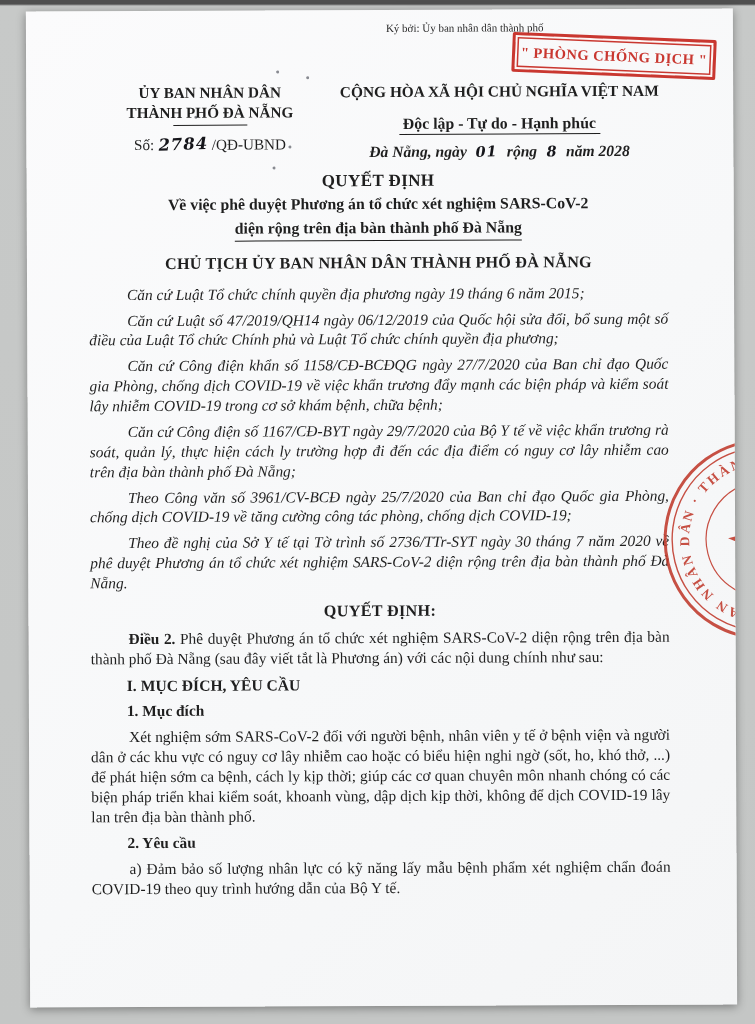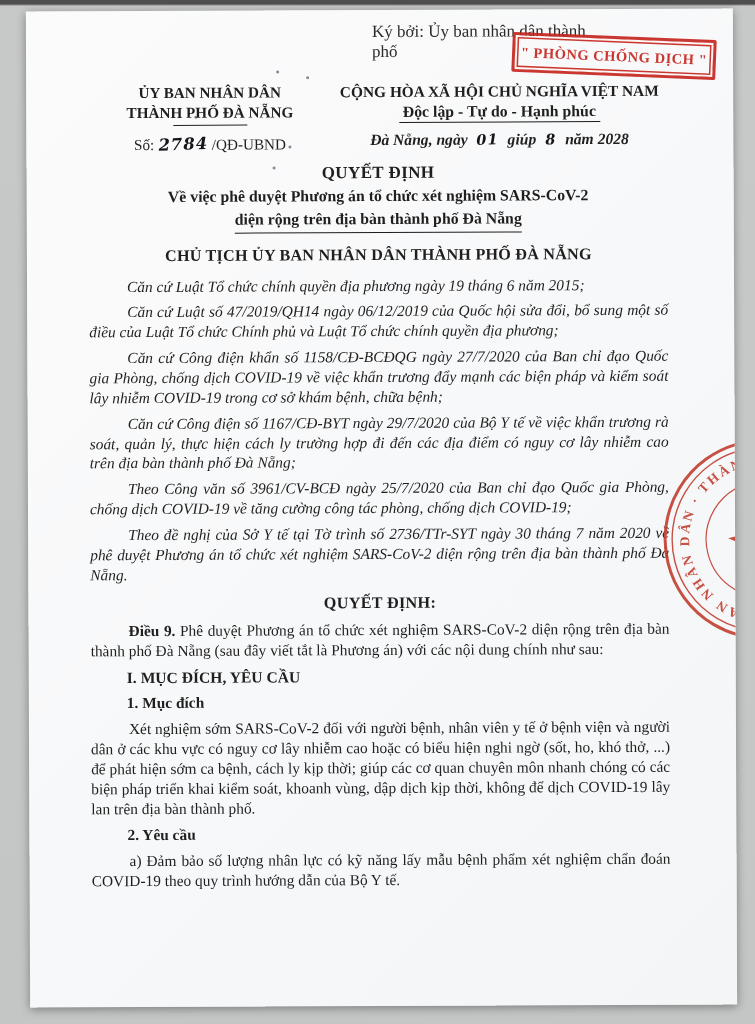--- a/index.html
+++ b/index.html
@@ -14,22 +14,22 @@
     background:linear-gradient(135deg,#fbfbfc 0%,#f7f8f9 55%,#f4f5f6 100%);
     box-shadow:0 2px 10px rgba(0,0,0,.38);
     transform:rotate(-0.25deg);
     box-sizing:border-box;
     padding:72px 66px 0 62px;
     overflow:hidden;
     color:#1f1f1f;
   }
   
   .sig{
-    position:absolute;left:346px;top:12px;width:215px;
-    font-size:17px;line-height:1.18;color:#2b2b2b;
+    position:absolute;left:360px;top:12px;width:215px;
+    font-size:11px;line-height:1.18;color:#2b2b2b;
     font-family:"Liberation Serif",serif;
   }
   
   .stamp{
     position:absolute;left:486px;top:27px;width:198px;height:34px;
     border:3px solid #c5271f;border-radius:2px;
     display:flex;align-items:center;justify-content:center;
     transform:rotate(2.6deg);
     box-shadow:inset 0 0 0 2px #fdf6f5, inset 0 0 0 3.5px #c5271f;
     color:#c5271f;font-weight:700;font-size:14.5px;letter-spacing:.5px;
@@ -44,21 +44,21 @@
   .hl1{font-weight:700;font-size:15.2px;line-height:1.32;}
   .rule{width:74px;border-bottom:1.4px solid #222;margin:2px auto 0;}
   .so-line{margin-top:9px;font-size:15.2px;}
   .hand{
     display:inline-block;font-family:"DejaVu Serif",serif;
     font-style:italic;font-weight:700;font-size:16.5px;
     transform:rotate(-2deg);letter-spacing:1px;color:#15151a;
   }
   .motto{
     display:inline-block;font-weight:700;font-size:15.8px;
-    border-bottom:1.5px solid #1d1d1d;padding:0 4px 1px;margin-top:1px;
+    border-bottom:1.5px solid #1d1d1d;padding:0 4px 1px;margin-top:13px;
   }
   .dateline{margin-top:8px;font-style:italic;font-weight:700;font-size:15.6px;}
   .dateline .hand{font-size:14.5px;margin:0 5px;}
   
   .title{ text-align:center;margin-top:10px;}
   .t1{font-weight:700;font-size:17px;letter-spacing:.4px;}
   .t2{font-weight:700;font-size:15.8px;line-height:1.28;margin-top:3px;}
   .t2u{display:inline-block;border-bottom:1.4px solid #1d1d1d;padding-bottom:2px;}
   .authority{text-align:center;font-weight:700;font-size:16.2px;margin-top:13px;letter-spacing:.2px;}
   
@@ -129,21 +129,21 @@
         <span class="hand">2784</span>
         <span>/QĐ-UBND</span>
       </div>
     </div>
     <div class="hdr-right">
       <div class="hl1" style="font-size:15.4px">CỘNG HÒA XÃ HỘI CHỦ NGHĨA VIỆT NAM</div>
       <div><span class="motto">Độc lập - Tự do - Hạnh phúc</span></div>
       <div class="dateline">
         <span>Đà Nẵng, ngày</span>
         <span class="hand">01</span>
-        <span>giúp</span>
+        <span>rộng</span>
         <span class="hand">8</span>
         <span>năm 2028</span>
       </div>
     </div>
   </div>
 
   
   <div class="title">
     <div class="t1">QUYẾT ĐỊNH</div>
     <div class="t2">Về việc phê duyệt Phương án tổ chức xét nghiệm SARS-CoV-2</div>
@@ -156,21 +156,21 @@
   <p class="pre">Căn cứ Luật số 47/2019/QH14 ngày 06/12/2019 của Quốc hội sửa đổi, bổ sung một số điều của Luật Tổ chức Chính phủ và Luật Tổ chức chính quyền địa phương;</p>
   <p class="pre">Căn cứ Công điện khẩn số 1158/CĐ-BCĐQG ngày 27/7/2020 của Ban chỉ đạo Quốc gia Phòng, chống dịch COVID-19 về việc khẩn trương đẩy mạnh các biện pháp và kiểm soát lây nhiễm COVID-19 trong cơ sở khám bệnh, chữa bệnh;</p>
   <p class="pre">Căn cứ Công điện số 1167/CĐ-BYT ngày 29/7/2020 của Bộ Y tế về việc khẩn trương rà soát, quản lý, thực hiện cách ly trường hợp đi đến các địa điểm có nguy cơ lây nhiễm cao trên địa bàn thành phố Đà Nẵng;</p>
   <p class="pre">Theo Công văn số 3961/CV-BCĐ ngày 25/7/2020 của Ban chỉ đạo Quốc gia Phòng, chống dịch COVID-19 về tăng cường công tác phòng, chống dịch COVID-19;</p>
   <p class="pre">Theo đề nghị của Sở Y tế tại Tờ trình số 2736/TTr-SYT ngày 30 tháng 7 năm 2020 về phê duyệt Phương án tổ chức xét nghiệm SARS-CoV-2 diện rộng trên địa bàn thành phố Đà Nẵng.</p>
 
   
   <div class="qd-head">QUYẾT ĐỊNH:</div>
 
   
-  <p class="body-p"><b class="lead">Điều 9.</b><span> Phê duyệt Phương án tổ chức xét nghiệm SARS-CoV-2 diện rộng trên địa bàn thành phố Đà Nẵng (sau đây viết tắt là Phương án) với các nội dung chính như sau:</span></p>
+  <p class="body-p"><b class="lead">Điều 2.</b><span> Phê duyệt Phương án tổ chức xét nghiệm SARS-CoV-2 diện rộng trên địa bàn thành phố Đà Nẵng (sau đây viết tắt là Phương án) với các nội dung chính như sau:</span></p>
 
   <div class="sec-head">I. MỤC ĐÍCH, YÊU CẦU</div>
   <div class="sub-head">1. Mục đích</div>
   <p class="body-p">Xét nghiệm sớm SARS-CoV-2 đối với người bệnh, nhân viên y tế ở bệnh viện và người dân ở các khu vực có nguy cơ lây nhiễm cao hoặc có biểu hiện nghi ngờ (sốt, ho, khó thở, ...) để phát hiện sớm ca bệnh, cách ly kịp thời; giúp các cơ quan chuyên môn nhanh chóng có các biện pháp triển khai kiểm soát, khoanh vùng, dập dịch kịp thời, không để dịch COVID-19 lây lan trên địa bàn thành phố.</p>
   <div class="sub-head">2. Yêu cầu</div>
   <p class="body-p">a) Đảm bảo số lượng nhân lực có kỹ năng lấy mẫu bệnh phẩm xét nghiệm chẩn đoán COVID-19 theo quy trình hướng dẫn của Bộ Y tế.</p>
 
 </div>
 
 </body></html>

